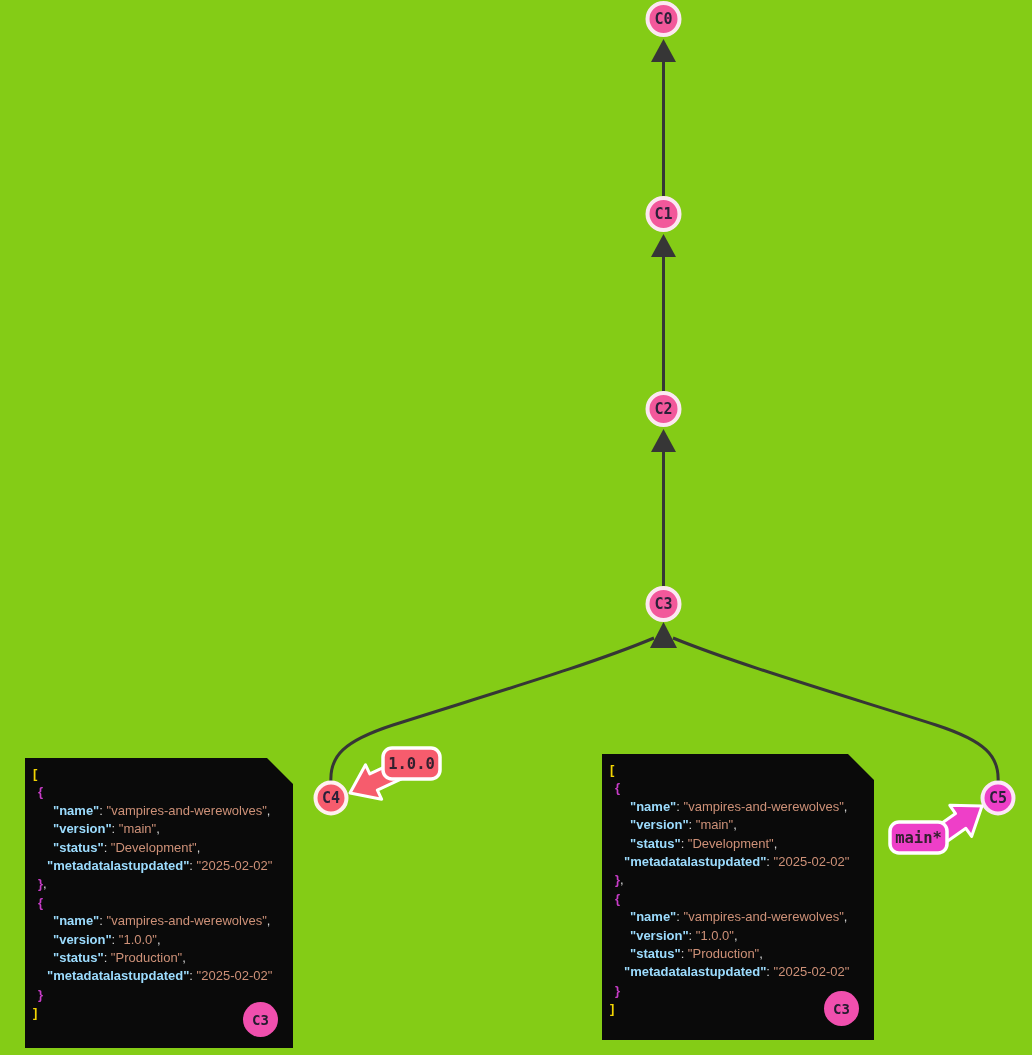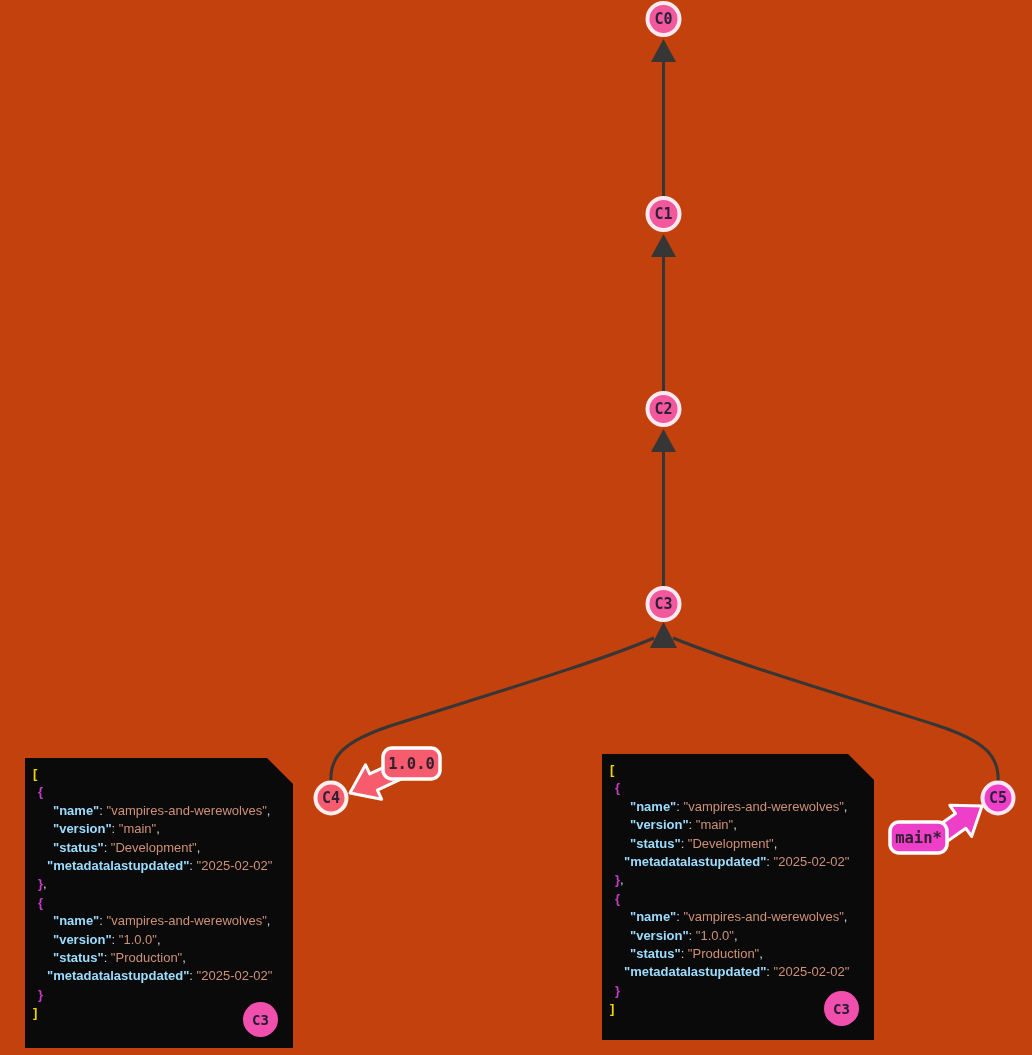--- a/index.html
+++ b/index.html
@@ -1,21 +1,21 @@
 <!DOCTYPE html>
 <html><head>
 <meta charset="utf-8">
 <style>
   html, body { margin: 0; padding: 0; }
   body { font-family: "Liberation Sans", sans-serif; }
   #stage {
     position: relative;
     width: 1032px;
     height: 1055px;
-    background: #c2410c;
+    background: #84cc16;
     overflow: hidden;
   }
   #graph-svg { position: absolute; left: 0; top: 0; }
 
   .edge { stroke: #363636; stroke-width: 3; fill: none; }
   .arrowhead { fill: #363636; stroke: none; }
 
   .commit-label {
     font-family: "DejaVu Sans Mono", monospace;
     font-weight: bold;

